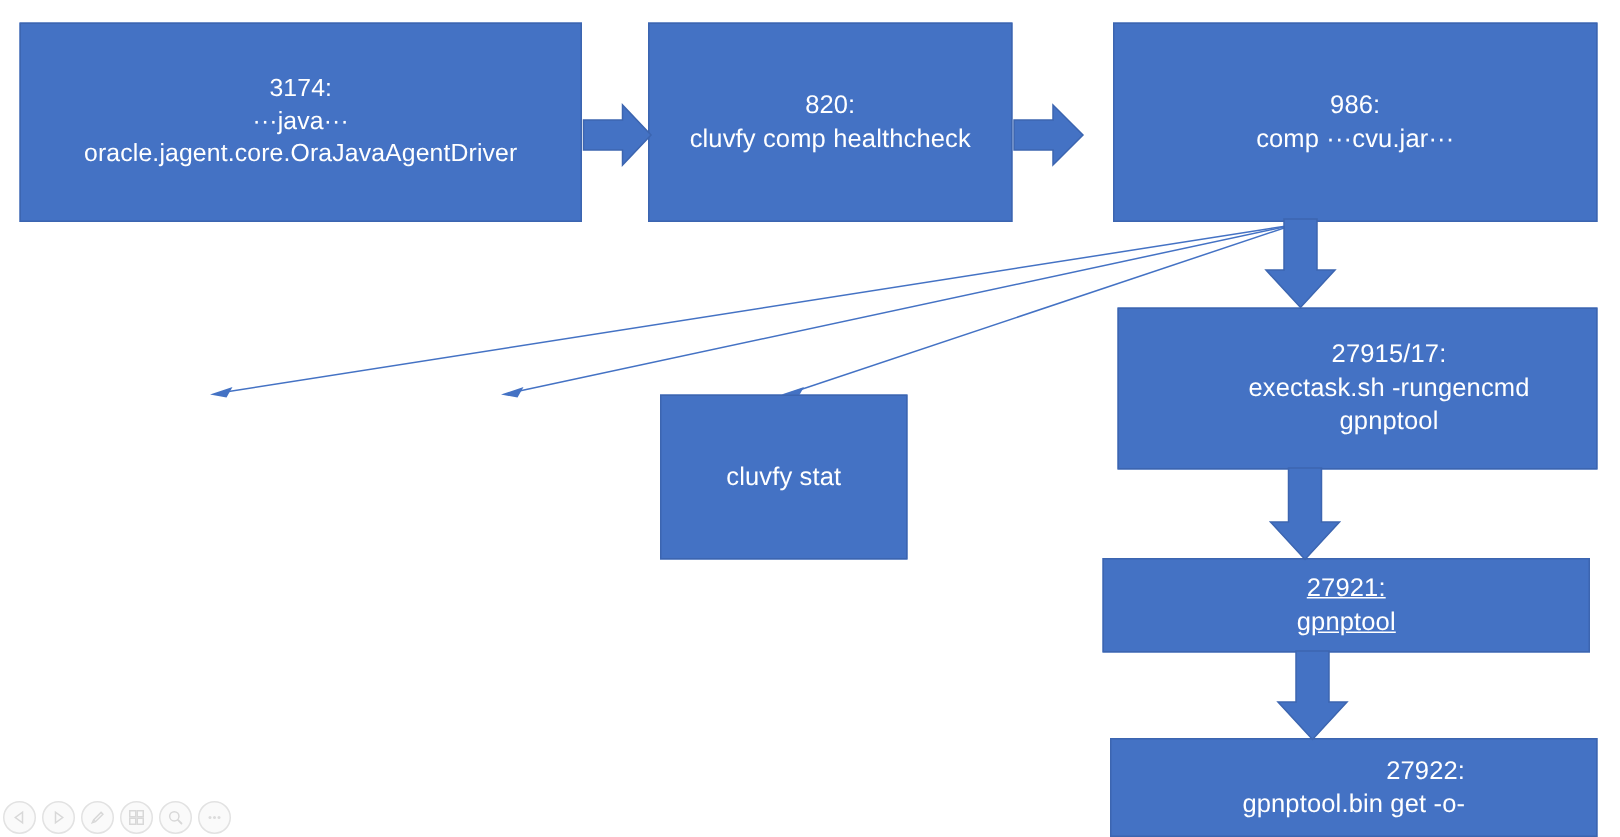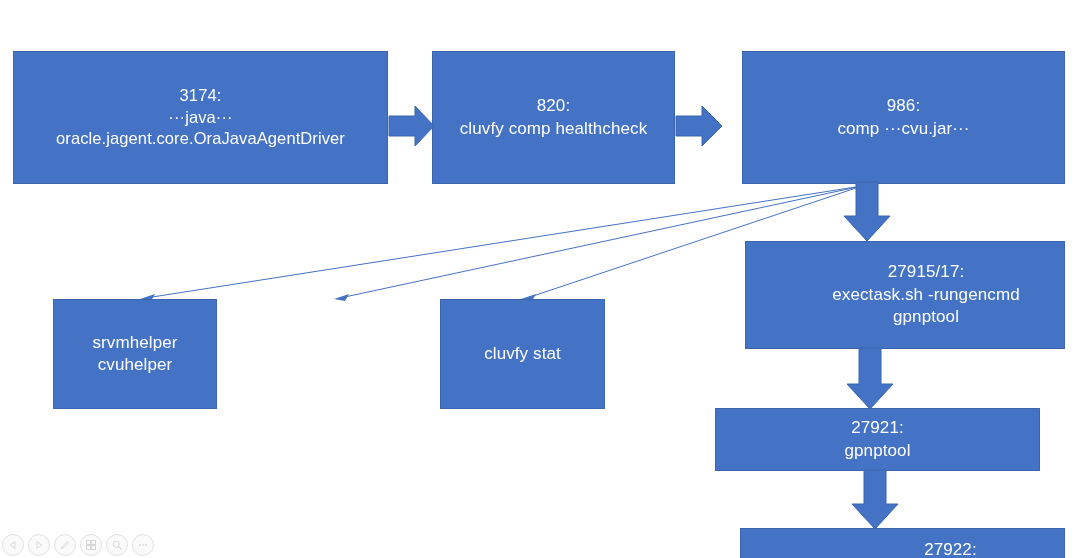--- a/index.html
+++ b/index.html
@@ -12,21 +12,20 @@
     height: 558px;
     position: relative;
     overflow: hidden;
     font-family: "Liberation Sans", sans-serif;
   }
   #canvas {
     position: absolute;
     left: 0; top: 0;
     width: 1080px;
     height: 412px;
-    margin-top: 36px;
   }
   .node {
     position: absolute;
     background: #4472C4;
     border: 1px solid #3C65B0;
     box-sizing: border-box;
     display: flex;
     align-items: center;
     justify-content: center;
     text-align: center;
@@ -99,28 +98,26 @@
   </svg>
 
   <div class="node wide" style="left:13px;  top:15px;  width:375px; height:133px;">3174:
 ···java···
 oracle.jagent.core.OraJavaAgentDriver</div>
   <div class="node" style="left:432px; top:15px;  width:243px; height:133px;">820:
 cluvfy comp healthcheck</div>
   <div class="node" style="left:742px; top:15px;  width:323px; height:133px;">986:
 comp ···cvu.jar···</div>
 
-  <div class="node" style="left:53px;  top:263px; width:164px; height:110px;">srvmhelper
-cvuhelper</div>
   <div class="node" style="left:440px; top:263px; width:165px; height:110px;">cluvfy stat</div>
 
   <div class="node" style="left:745px; top:205px; width:320px; height:108px;padding-left:48px;">27915/17:
 exectask.sh -rungencmd
 gpnptool</div>
-  <div class="node" style="left:715px; top:372px; width:325px; height:63px;">27921:
+  <div class="node" style="left:735px; top:372px; width:325px; height:63px;text-decoration:underline;">27921:
 gpnptool</div>
   <div class="node" style="left:740px; top:492px; width:325px; height:66px;text-align:right;">27922:
 gpnptool.bin get -o-</div>
 
   <svg class="arrows" viewBox="0 0 1080 558" preserveAspectRatio="none">
     <g fill="#4472C4" stroke="#3C65B0" stroke-width="1">
 
       <path d="M 389 80 L 415 80 L 415 70 L 434 90 L 415 110 L 415 100 L 389 100 Z"></path>
 
       <path d="M 676 80 L 702 80 L 702 70 L 722 90 L 702 110 L 702 100 L 676 100 Z"></path>

